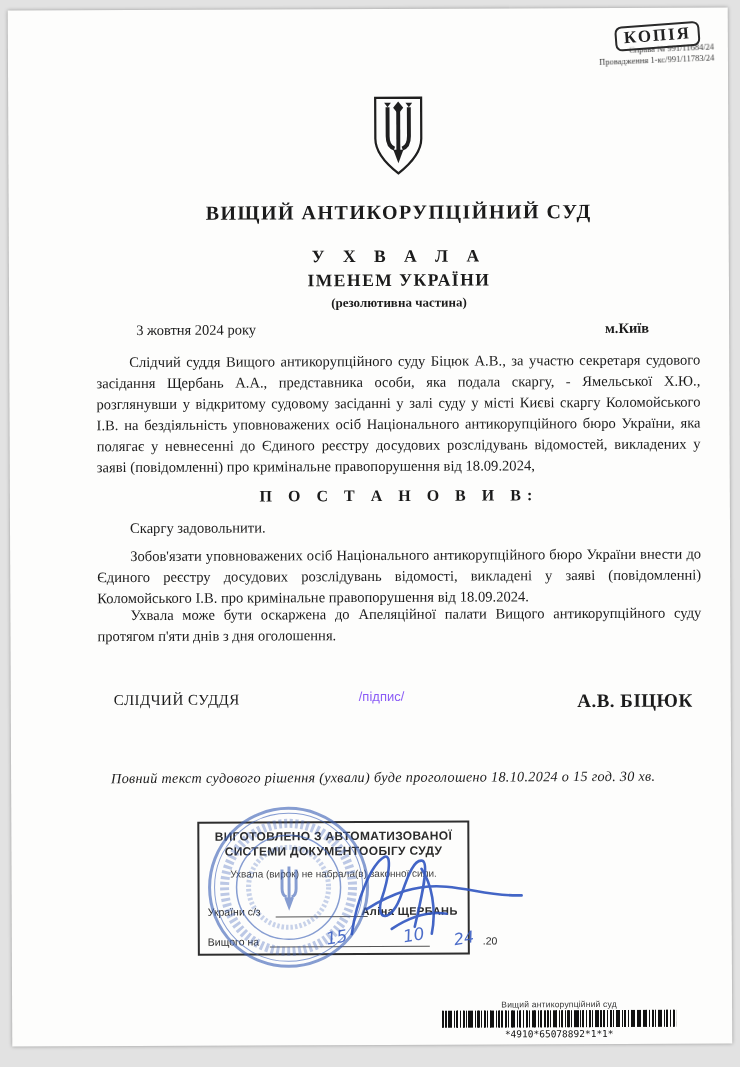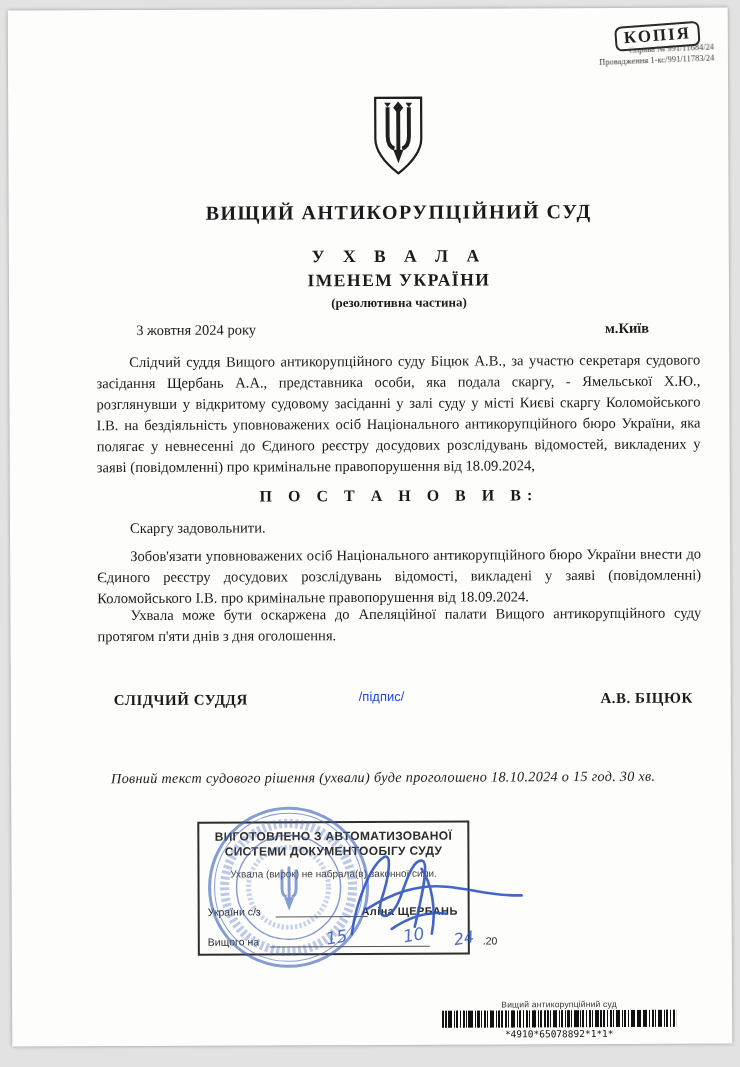--- a/index.html
+++ b/index.html
@@ -53,23 +53,23 @@
   .p-intro{top:342px;}
   .resolution-heading{
     position:absolute;left:87px;width:604px;top:478px;
     text-align:center;font-weight:bold;font-size:16px;letter-spacing:6px;
   }
   .p-item0{top:508px;text-align:left;}
   .p-item1{top:536px;}
   .p-item2{top:595px;}
   
   .sig-row{position:absolute;left:103px;right:38px;top:682px;height:24px;}
-  .sig-role{position:absolute;left:0;top:0;font-weight:bold;font-size:15px;letter-spacing:.5px;}
-  .sig-placeholder{position:absolute;left:245px;top:-2px;font-family:"Liberation Sans",sans-serif;font-size:13px;color:#1d4ed8;}
-  .sig-name{position:absolute;right:0;top:0;font-weight:bold;font-size:15px;letter-spacing:.5px;}
+  .sig-role{position:absolute;left:0;top:0;font-weight:normal;font-size:15px;letter-spacing:.5px;}
+  .sig-placeholder{position:absolute;left:245px;top:-2px;font-family:"Liberation Sans",sans-serif;font-size:13px;color:#8b5cf6;}
+  .sig-name{position:absolute;right:0;top:0;font-weight:bold;font-size:19px;letter-spacing:.5px;}
   
   .footnote{
     position:absolute;left:100px;width:585px;top:760px;
     font-style:italic;font-size:14.2px;letter-spacing:.3px;
   }
   
   .stamp-box{
     position:absolute;left:186px;top:812px;width:268px;height:130px;
     border:2px solid #2e2e2e;
     font-family:"Liberation Sans",sans-serif;color:#2b2b2b;

